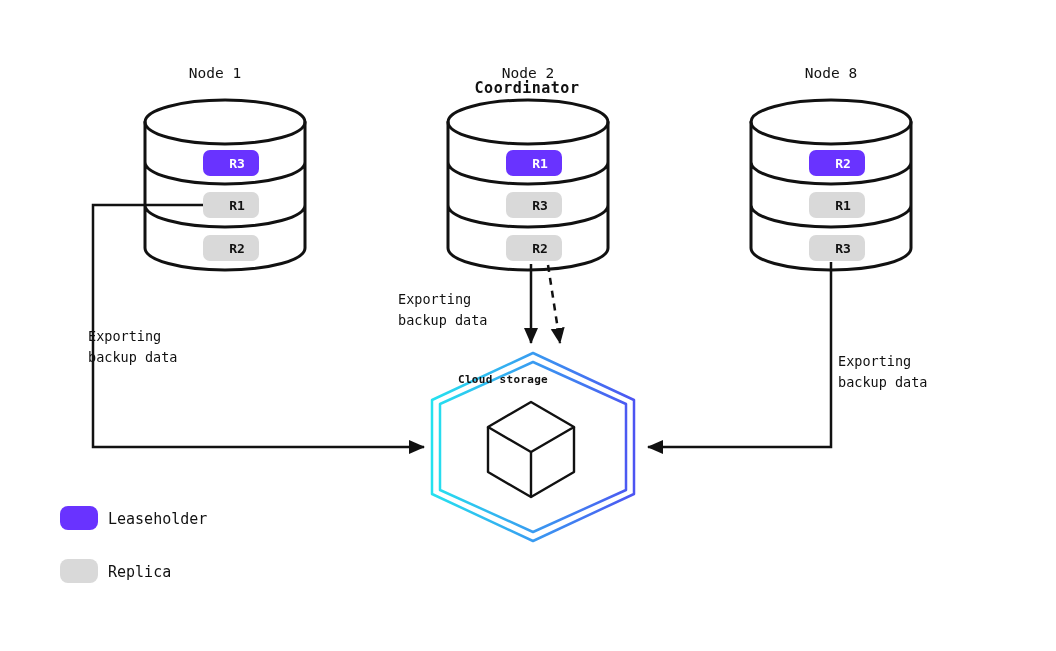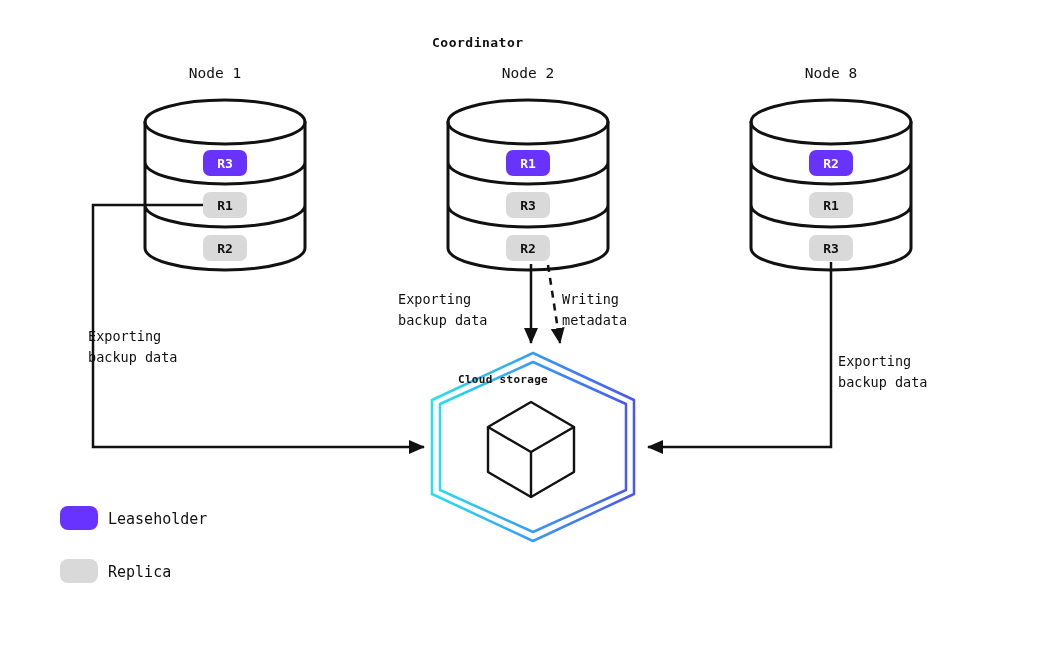--- a/index.html
+++ b/index.html
@@ -1,26 +1,26 @@
 <!DOCTYPE html>
 <html><head>
 <meta charset="utf-8">
 <style>
   html,body { margin:0; padding:0; background:#fff; }
   body { font-family:"DejaVu Sans Mono","Liberation Mono",monospace; color:#111; }
   .canvas { position:relative; width:1056px; height:651px; background:#ffffff; overflow:hidden; }
   svg.layer { position:absolute; left:0; top:0; }
   .txt { position:absolute; }
-  .title { font-weight:bold; font-size:13px; letter-spacing:0.5px; }
+  .title { font-weight:bold; font-size:15px; text-align:center; letter-spacing:0.5px;margin-top:44px; }
   .node-label { font-size:14.5px; text-align:center; }
   .edge-label { font-size:13.5px; line-height:1.55; white-space:pre-line; }
   .cloud-label { font-size:11px; font-weight:bold; text-align:left; letter-spacing:0.3px; }
   .pill { position:absolute; width:44px; height:26px; border-radius:7px;
           display:flex; align-items:center; justify-content:center;
-          font-size:13px; font-weight:bold; }
+          font-size:13px; font-weight:bold;padding-left:12px; }
   .pill.leaseholder { background:#6933ff; color:#ffffff; }
   .pill.replica { background:#d9d9d9; color:#111111; }
   .legend-swatch { position:absolute; width:38px; height:24px; border-radius:8px; }
   .legend-swatch.leaseholder { background:#6933ff; }
   .legend-swatch.replica { background:#d9d9d9; }
   .legend-label { position:absolute; font-size:15px; }
 </style>
 </head>
 <body>
 
@@ -93,22 +93,20 @@
   <div class="pill replica" style="left:506px; top:235px;">R2</div>
 
   <div class="pill leaseholder" style="left:809px; top:150px;">R2</div>
   <div class="pill replica" style="left:809px; top:192px;">R1</div>
   <div class="pill replica" style="left:809px; top:235px;">R3</div>
 
   <div class="txt edge-label" style="left:88px; top:326px; width:140px;">Exporting
 backup data</div>
   <div class="txt edge-label" style="left:398px; top:289px; width:125px;">Exporting
 backup data</div>
-  <div class="txt edge-label" style="left:562px; top:289px; width:120px;">Writing
-metadata</div>
   <div class="txt edge-label" style="left:838px; top:351px; width:130px;">Exporting
 backup data</div>
 
   <div class="txt cloud-label" style="left:458px; top:373px; width:150px;">Cloud storage</div>
 
   <div class="legend-swatch leaseholder" style="left:60px; top:506px;"></div>
   <div class="legend-label" style="left:108px; top:510px;">Leaseholder</div>
   <div class="legend-swatch replica" style="left:60px; top:559px;"></div>
   <div class="legend-label" style="left:108px; top:563px;">Replica</div>
 

